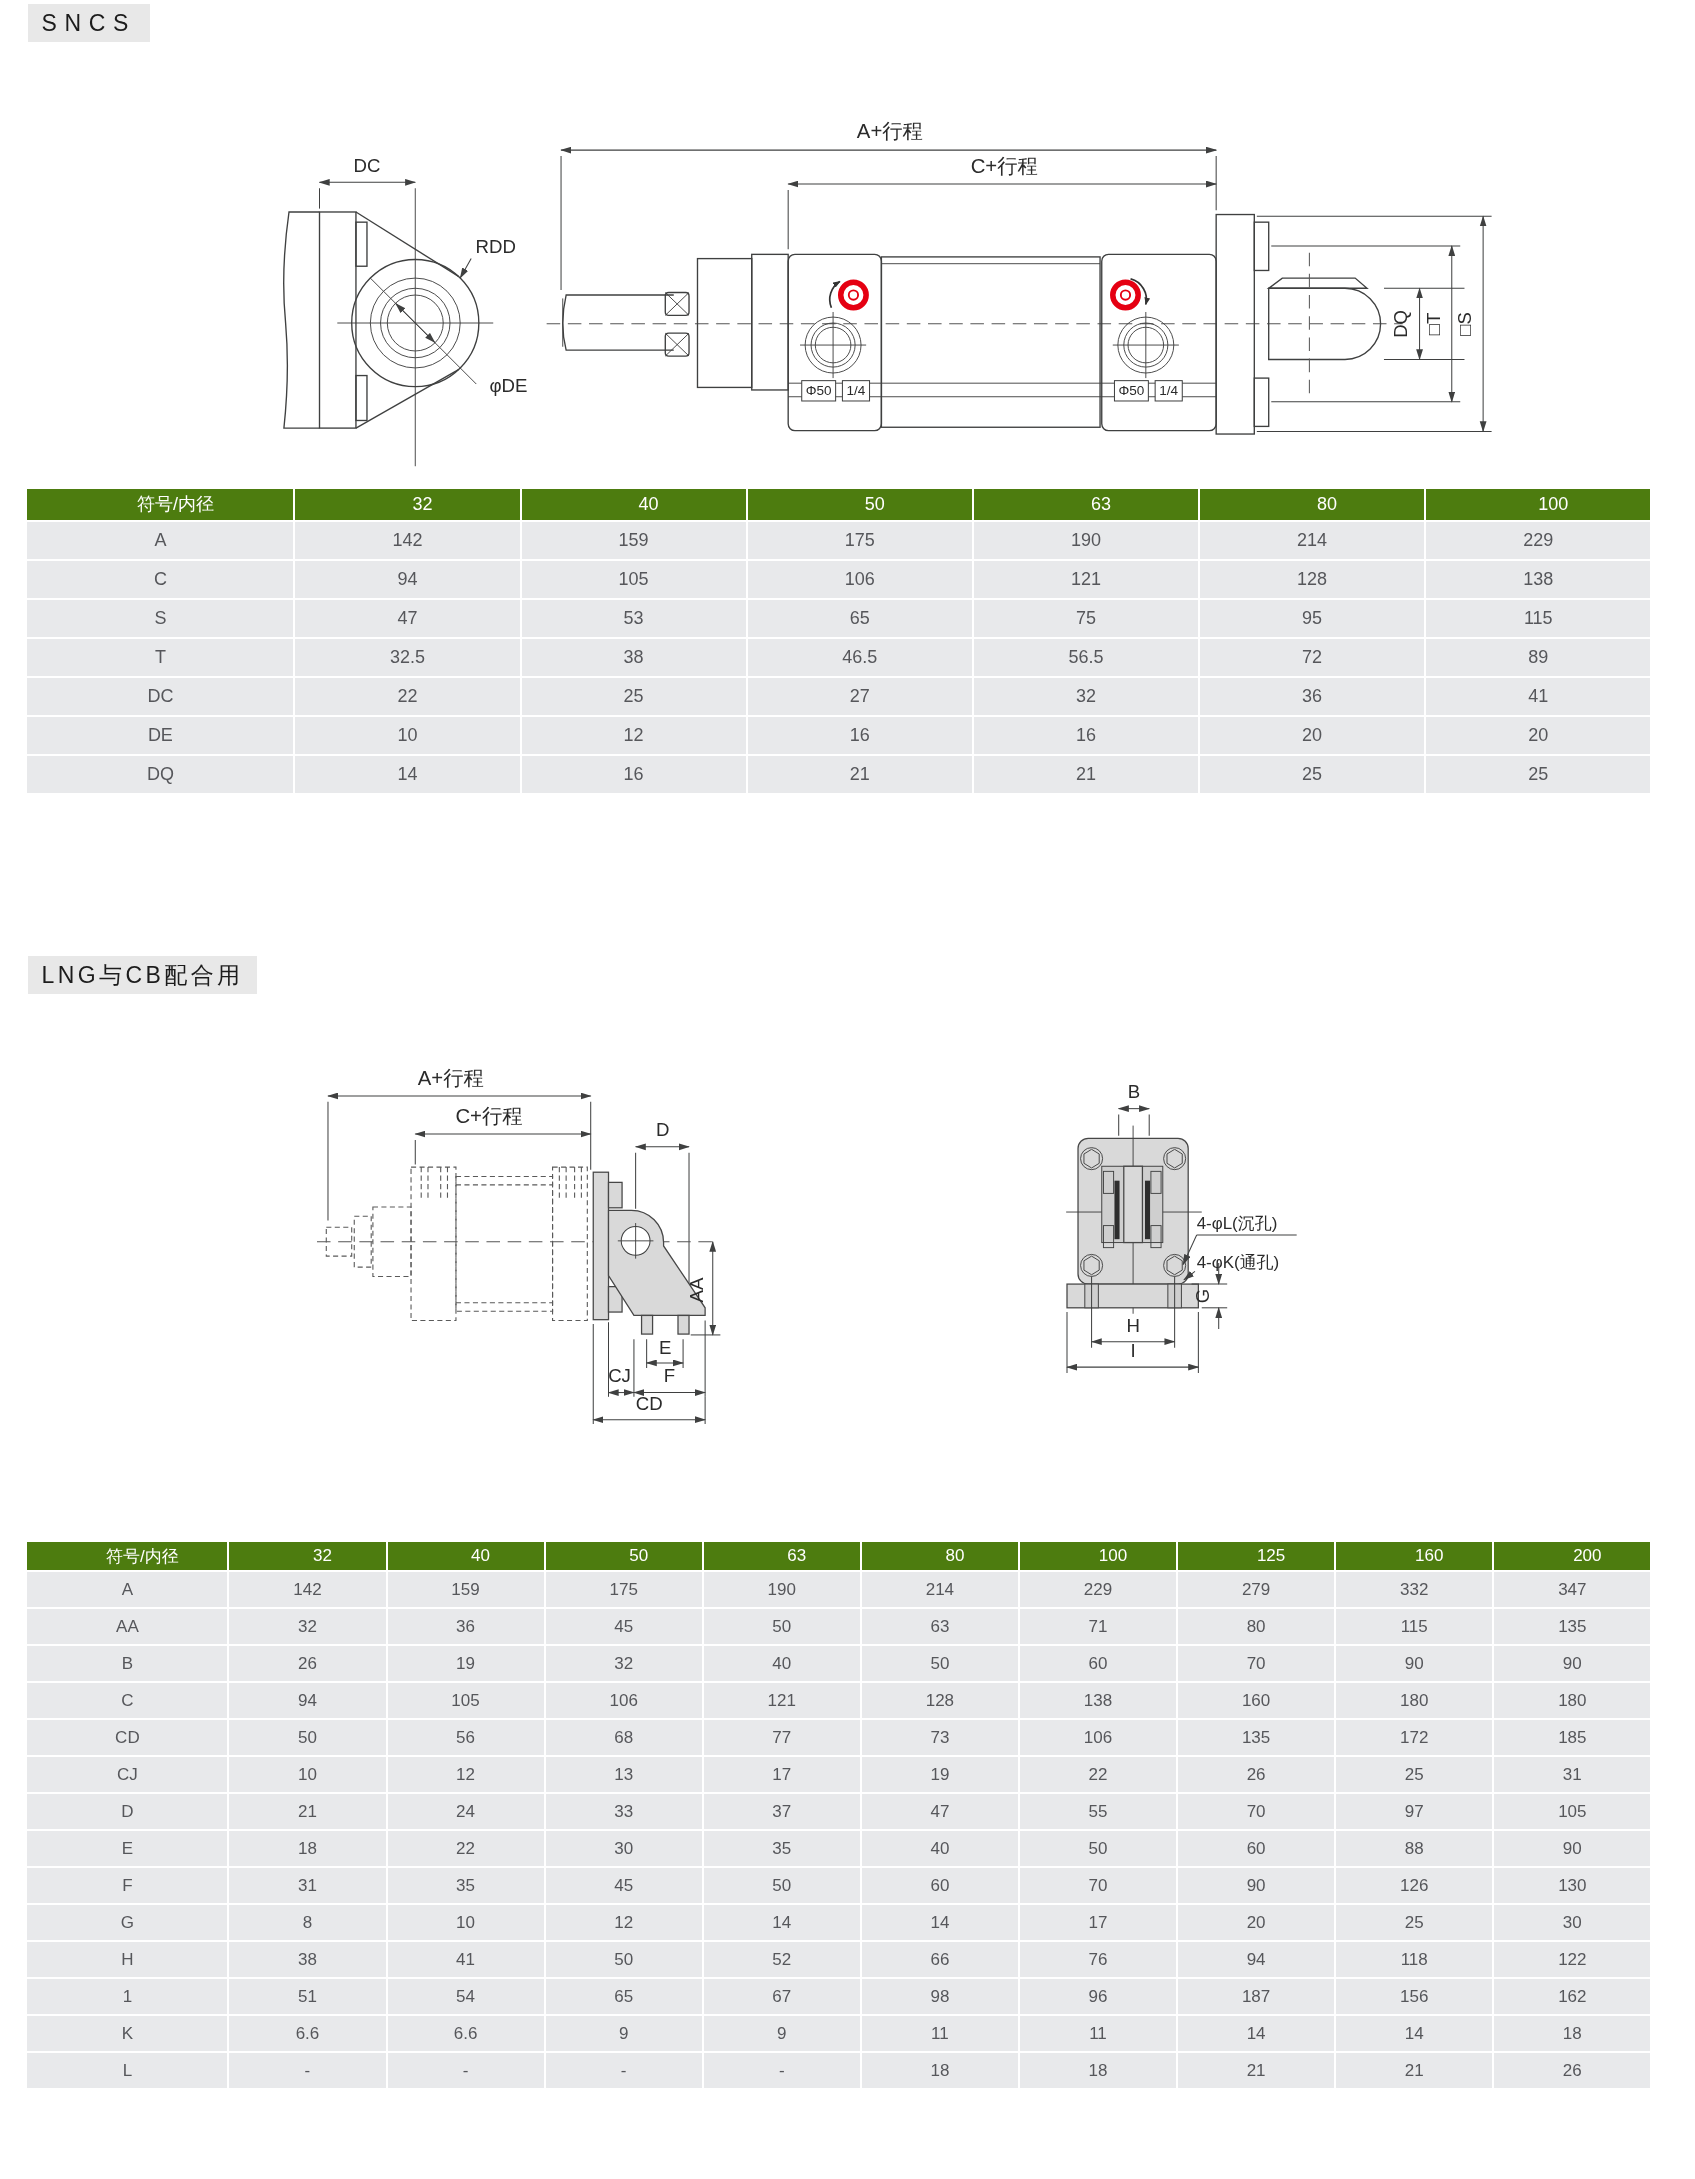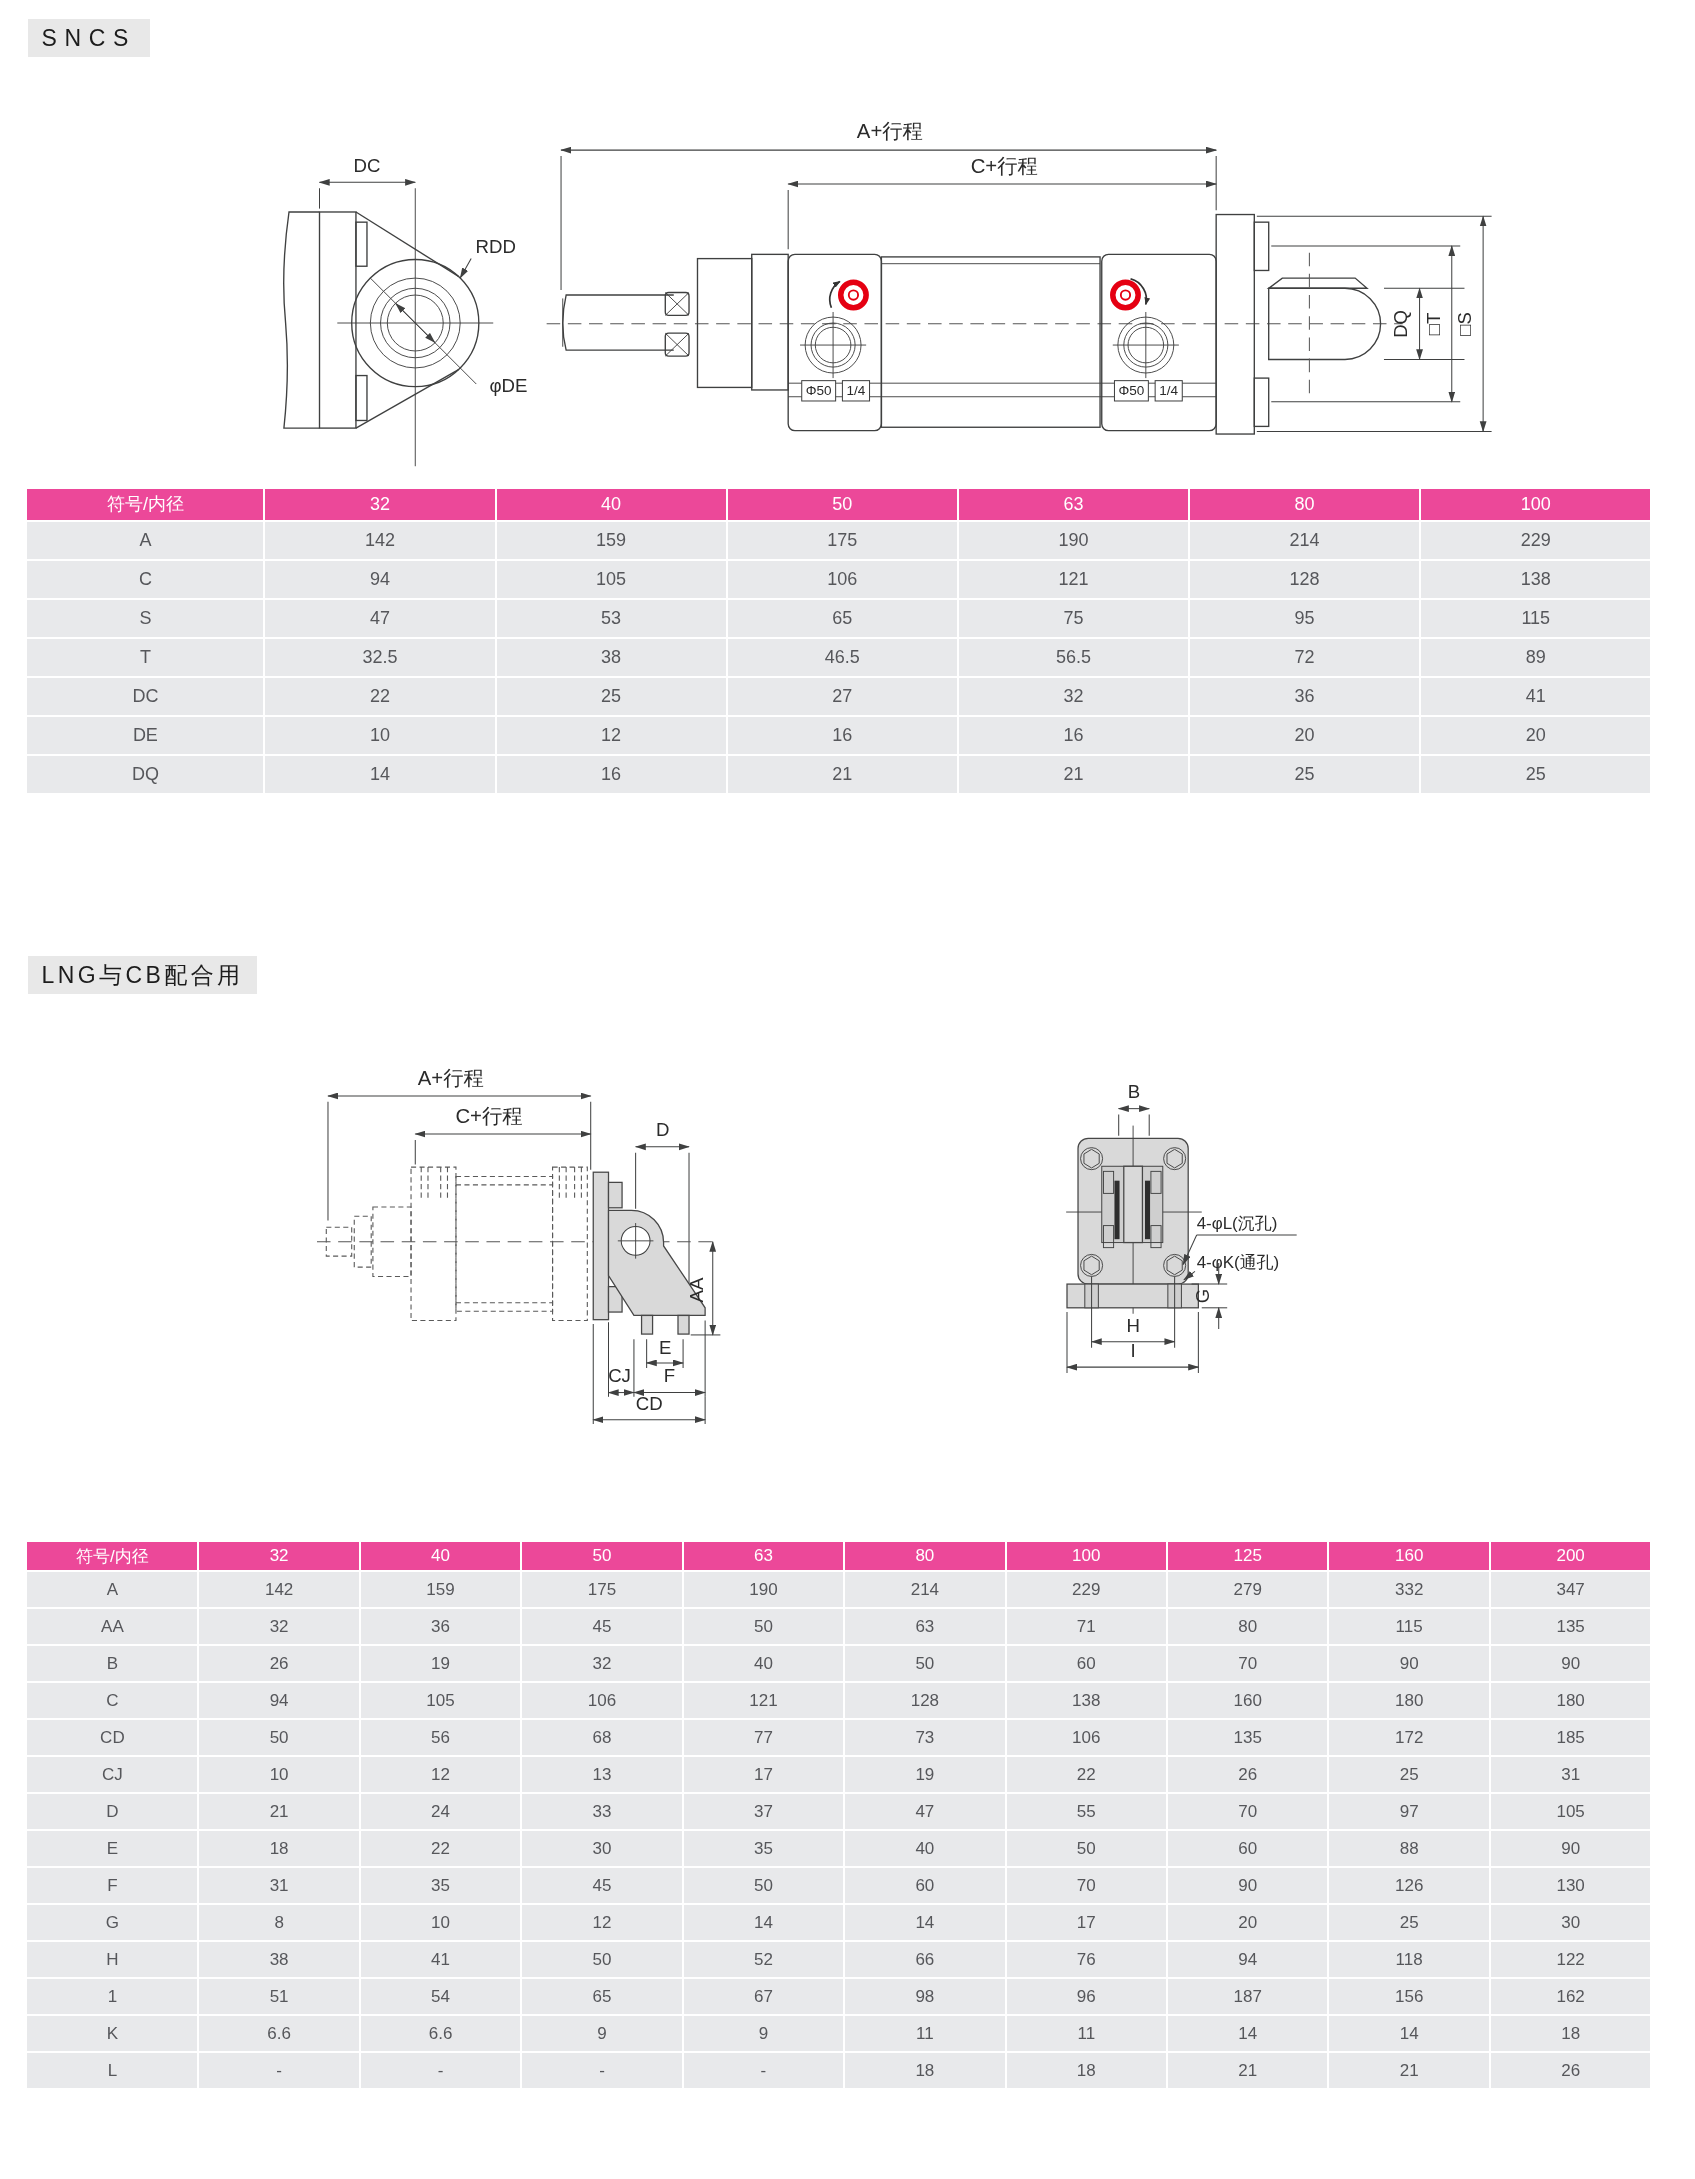--- a/index.html
+++ b/index.html
@@ -1,29 +1,29 @@
 <!DOCTYPE html>
 <html style="font-size:13.6px"><head>
 <meta charset="utf-8">
 <style>
   html,body{margin:0;padding:0;background:#ffffff;}
   #page{position:relative;width:1695px;height:2180px;background:#ffffff;
         font-family:"Liberation Sans",sans-serif;overflow:hidden;}
   .badge{position:absolute;left:28px;background:#e8e8e8;color:#1c1c1c;
          font-size:23px;line-height:1;padding:7.6px 13.6px;}
-  #badge-sncs{top:19px;letter-spacing:7.6px;}
+  #badge-sncs{top:4px;letter-spacing:7.6px;}
   #badge-lng{top:956px;letter-spacing:3.4px;}
   #drawings{position:absolute;top:0;left:0;}
   
   .dim-table{position:absolute;left:25.4px;width:1627px;border-collapse:separate;
              border-spacing:2.5px;table-layout:fixed;}
   #table1{top:487px;}
   #table2{top:1540px;}
   .dim-table th,.dim-table td{text-align:center;font-weight:normal;padding:0;}
-  .dim-table thead th{background:#ec4899;color:#ffffff;font-size:18px;height:30.5px;}
+  .dim-table thead th{background:#4d7c0f;color:#ffffff;font-size:18px;height:30.5px;padding-left:30px;}
   #table2 thead th{height:28px;font-size:17px;}
   .dim-table tbody th,.dim-table tbody td{background:#e8e9eb;color:#56575b;
              font-size:18px;height:37px;}
   #table2 tbody th,#table2 tbody td{height:35px;font-size:17px;}
   #table1 thead th:first-child{width:236px;}
   #table2 thead th:first-child{width:170px;}
   
   .ln{stroke:#3f4040;stroke-width:1.6;fill:none;}
   .thin{stroke:#3f4040;stroke-width:1.1;fill:none;}
   .dim{stroke:#3f4040;stroke-width:1.2;fill:none;}

